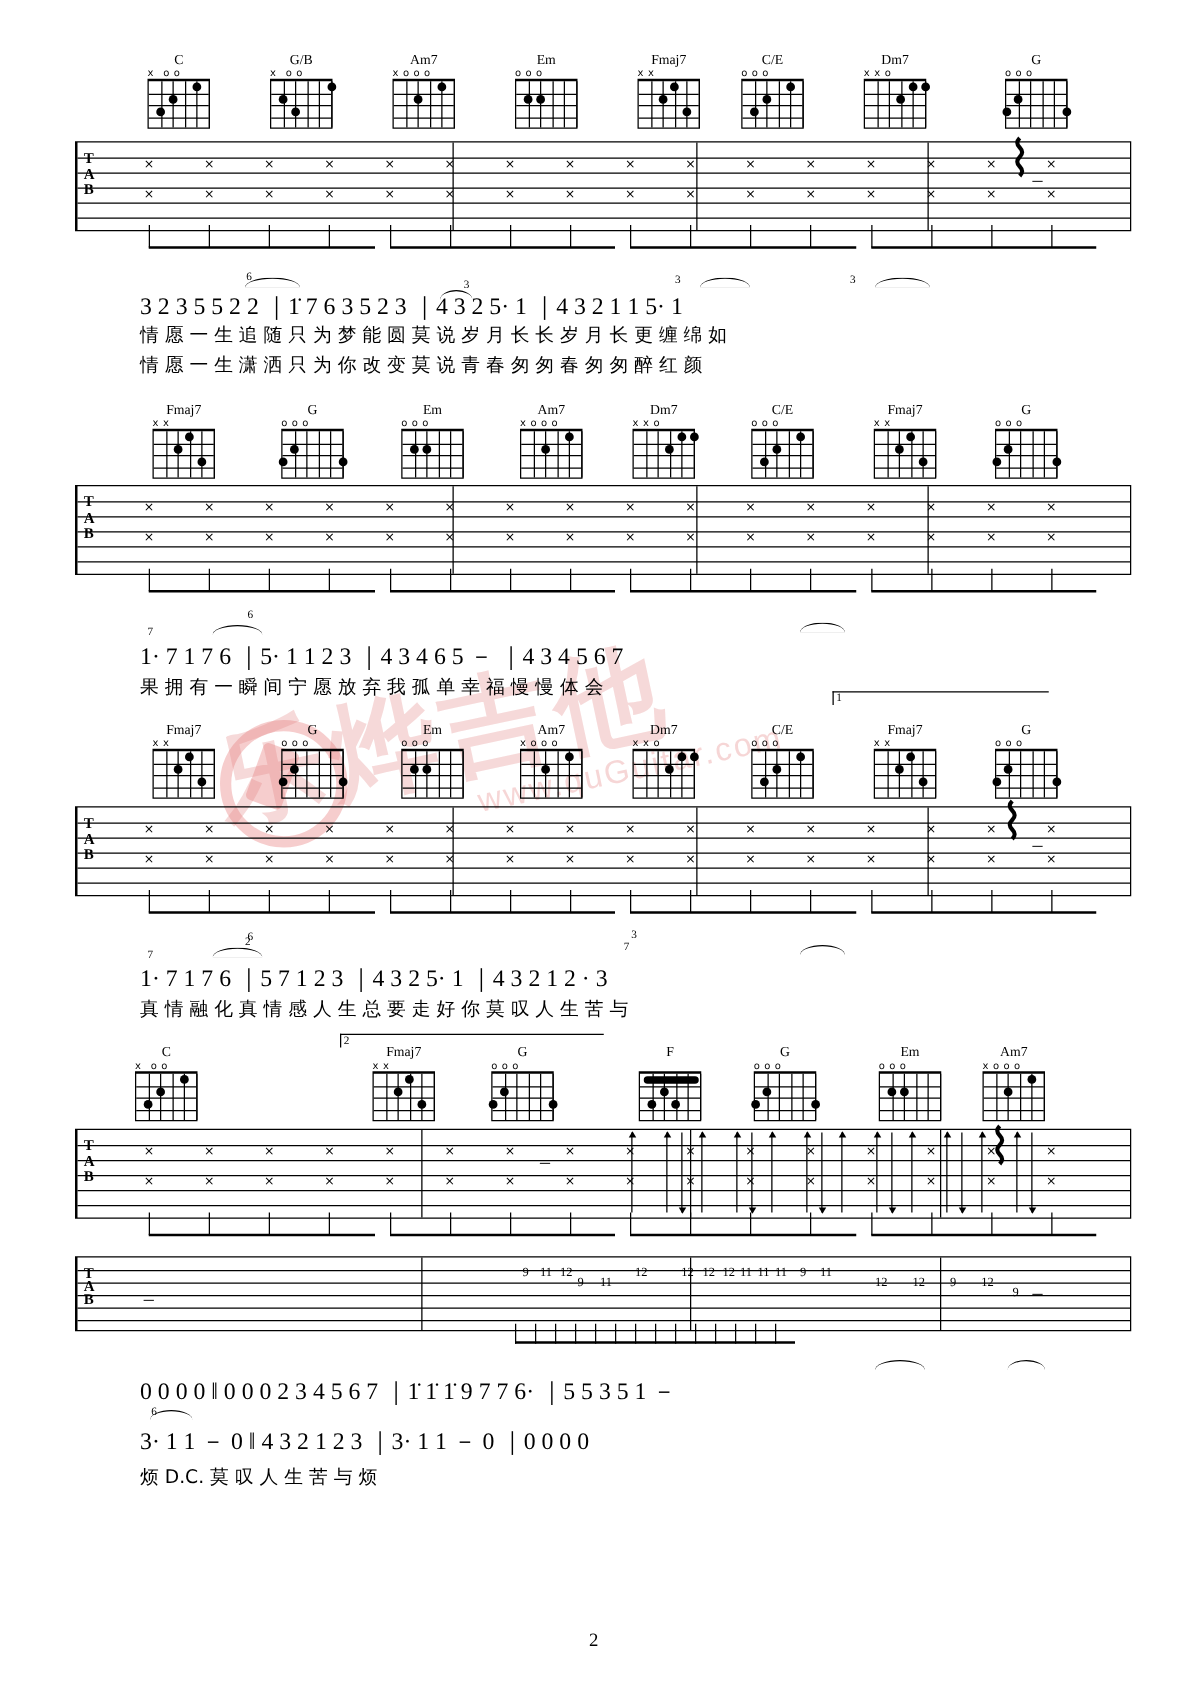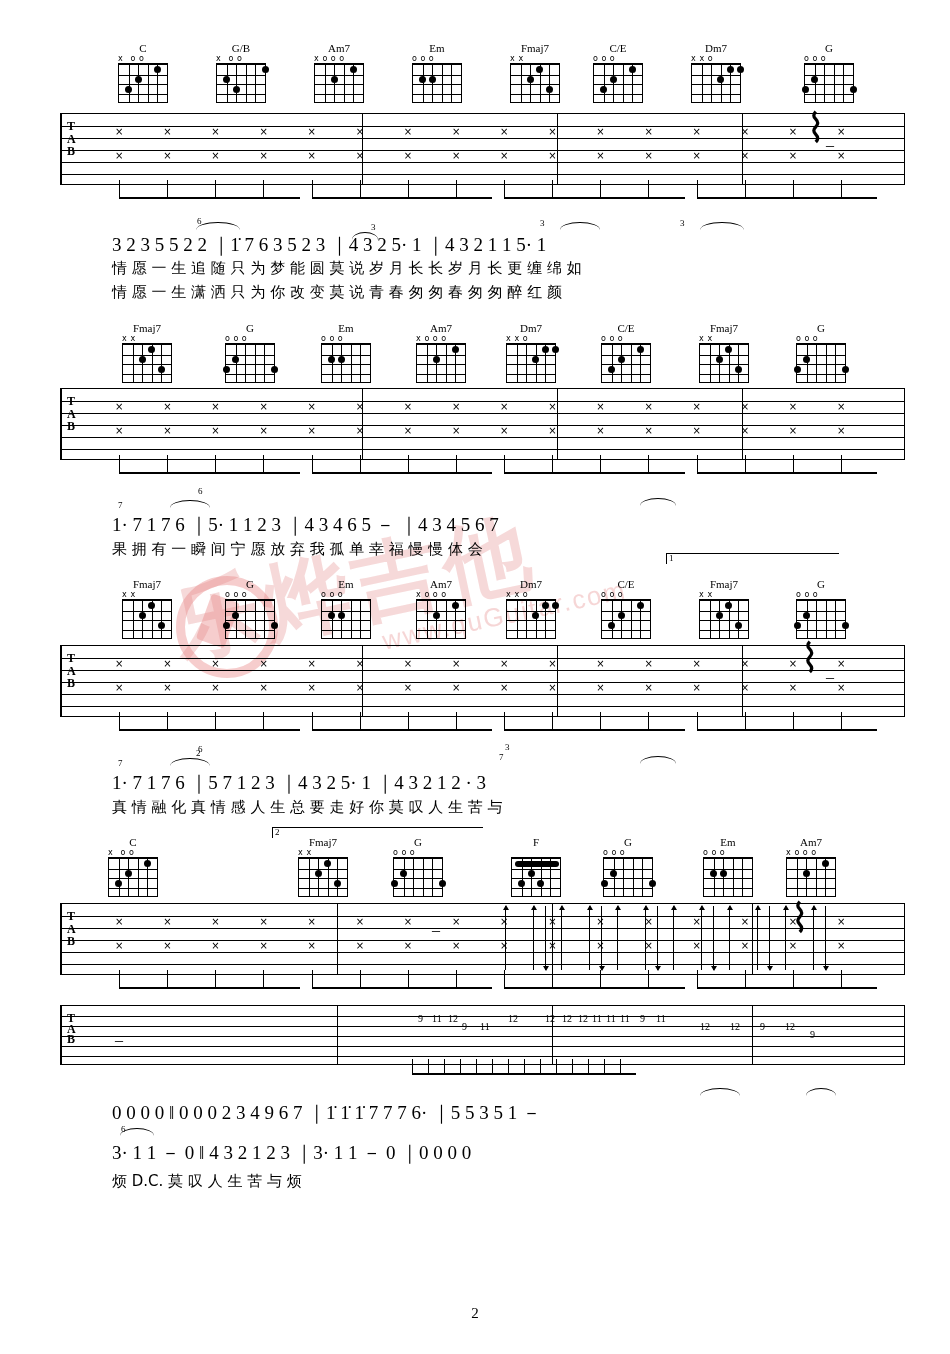--- a/index.html
+++ b/index.html
@@ -1240,21 +1240,21 @@
       <div class="num" style="left:432px;top:925px;font-size:16px;">–</div>
       <div class="num" style="left:115px;top:1035px;font-size:16px;">–</div>
       <div class="num" style="left:826px;top:1030px;font-size:16px;">–</div>
       <div class="notes" style="left:112px;top:232px;">3  2  3 5  5 2 2 ｜1̇ 7 6 3 5   2 3 ｜4   3 2  5·     1 ｜4 3  2 1 1  5·    1</div>
       <div class="lyric" style="left:112px;top:259px;">情 愿 一 生 追  随   只 为 梦 能 圆 莫 说   岁 月 长 长  岁   月 长 更 缠 绵  如</div>
       <div class="lyric" style="left:112px;top:283px;">情 愿 一 生 潇  洒   只 为 你 改 变 莫 说   青 春 匆 匆  春   匆 匆 醉 红 颜</div>
       <div class="notes" style="left:112px;top:512px;">1·  7 1 7 6 ｜5·  1 1  2 3 ｜4 3 4 6 5 － ｜4 3 4 5 6  7</div>
       <div class="lyric" style="left:112px;top:540px;">果  拥 有 一  瞬   间 宁 愿 放 弃 我 孤 单     幸 福 慢 慢 体 会</div>
       <div class="notes" style="left:112px;top:770px;">1·  7 1 7 6 ｜5 7 1 2 3 ｜4  3 2 5·   1 ｜4 3 2 1 2 · 3</div>
       <div class="lyric" style="left:112px;top:798px;">真  情 融 化  真 情 感 人 生 总  要 走 好  你  莫 叹 人 生 苦  与</div>
-      <div class="notes" style="left:112px;top:1100px;">0  0  0  0 ‖ 0  0  0 2 3 4 9 6 7 ｜1̇  1̇ 1̇ 7 7 7 6· ｜5  5 3 5 1 －</div>
+      <div class="notes" style="left:112px;top:1100px;">0  0  0  0 ‖ 0  0  0 2 3 4 5 6 7 ｜1̇  1̇ 1̇ 9 7 7 6· ｜5  5 3 5 1 －</div>
       <div class="notes" style="left:112px;top:1140px;">3· 1 1 － 0 ‖ 4 3 2 1 2    3 ｜3· 1 1 － 0 ｜0 0 0 0</div>
       <div class="lyric" style="left:112px;top:1172px;">烦        D.C. 莫 叹 人 生 苦   与   烦</div>
       <div class="repeatbox" style="left:666px;top:553px;width:172px;">
         <span class="rnum">1</span>
       </div>
       <div class="repeatbox" style="left:272px;top:827px;width:210px;">
         <span class="rnum">2</span>
       </div>
       <div class="tie" style="left:196px;top:222px;width:44px;"></div>
       <div class="tie" style="left:352px;top:232px;width:26px;"></div>

